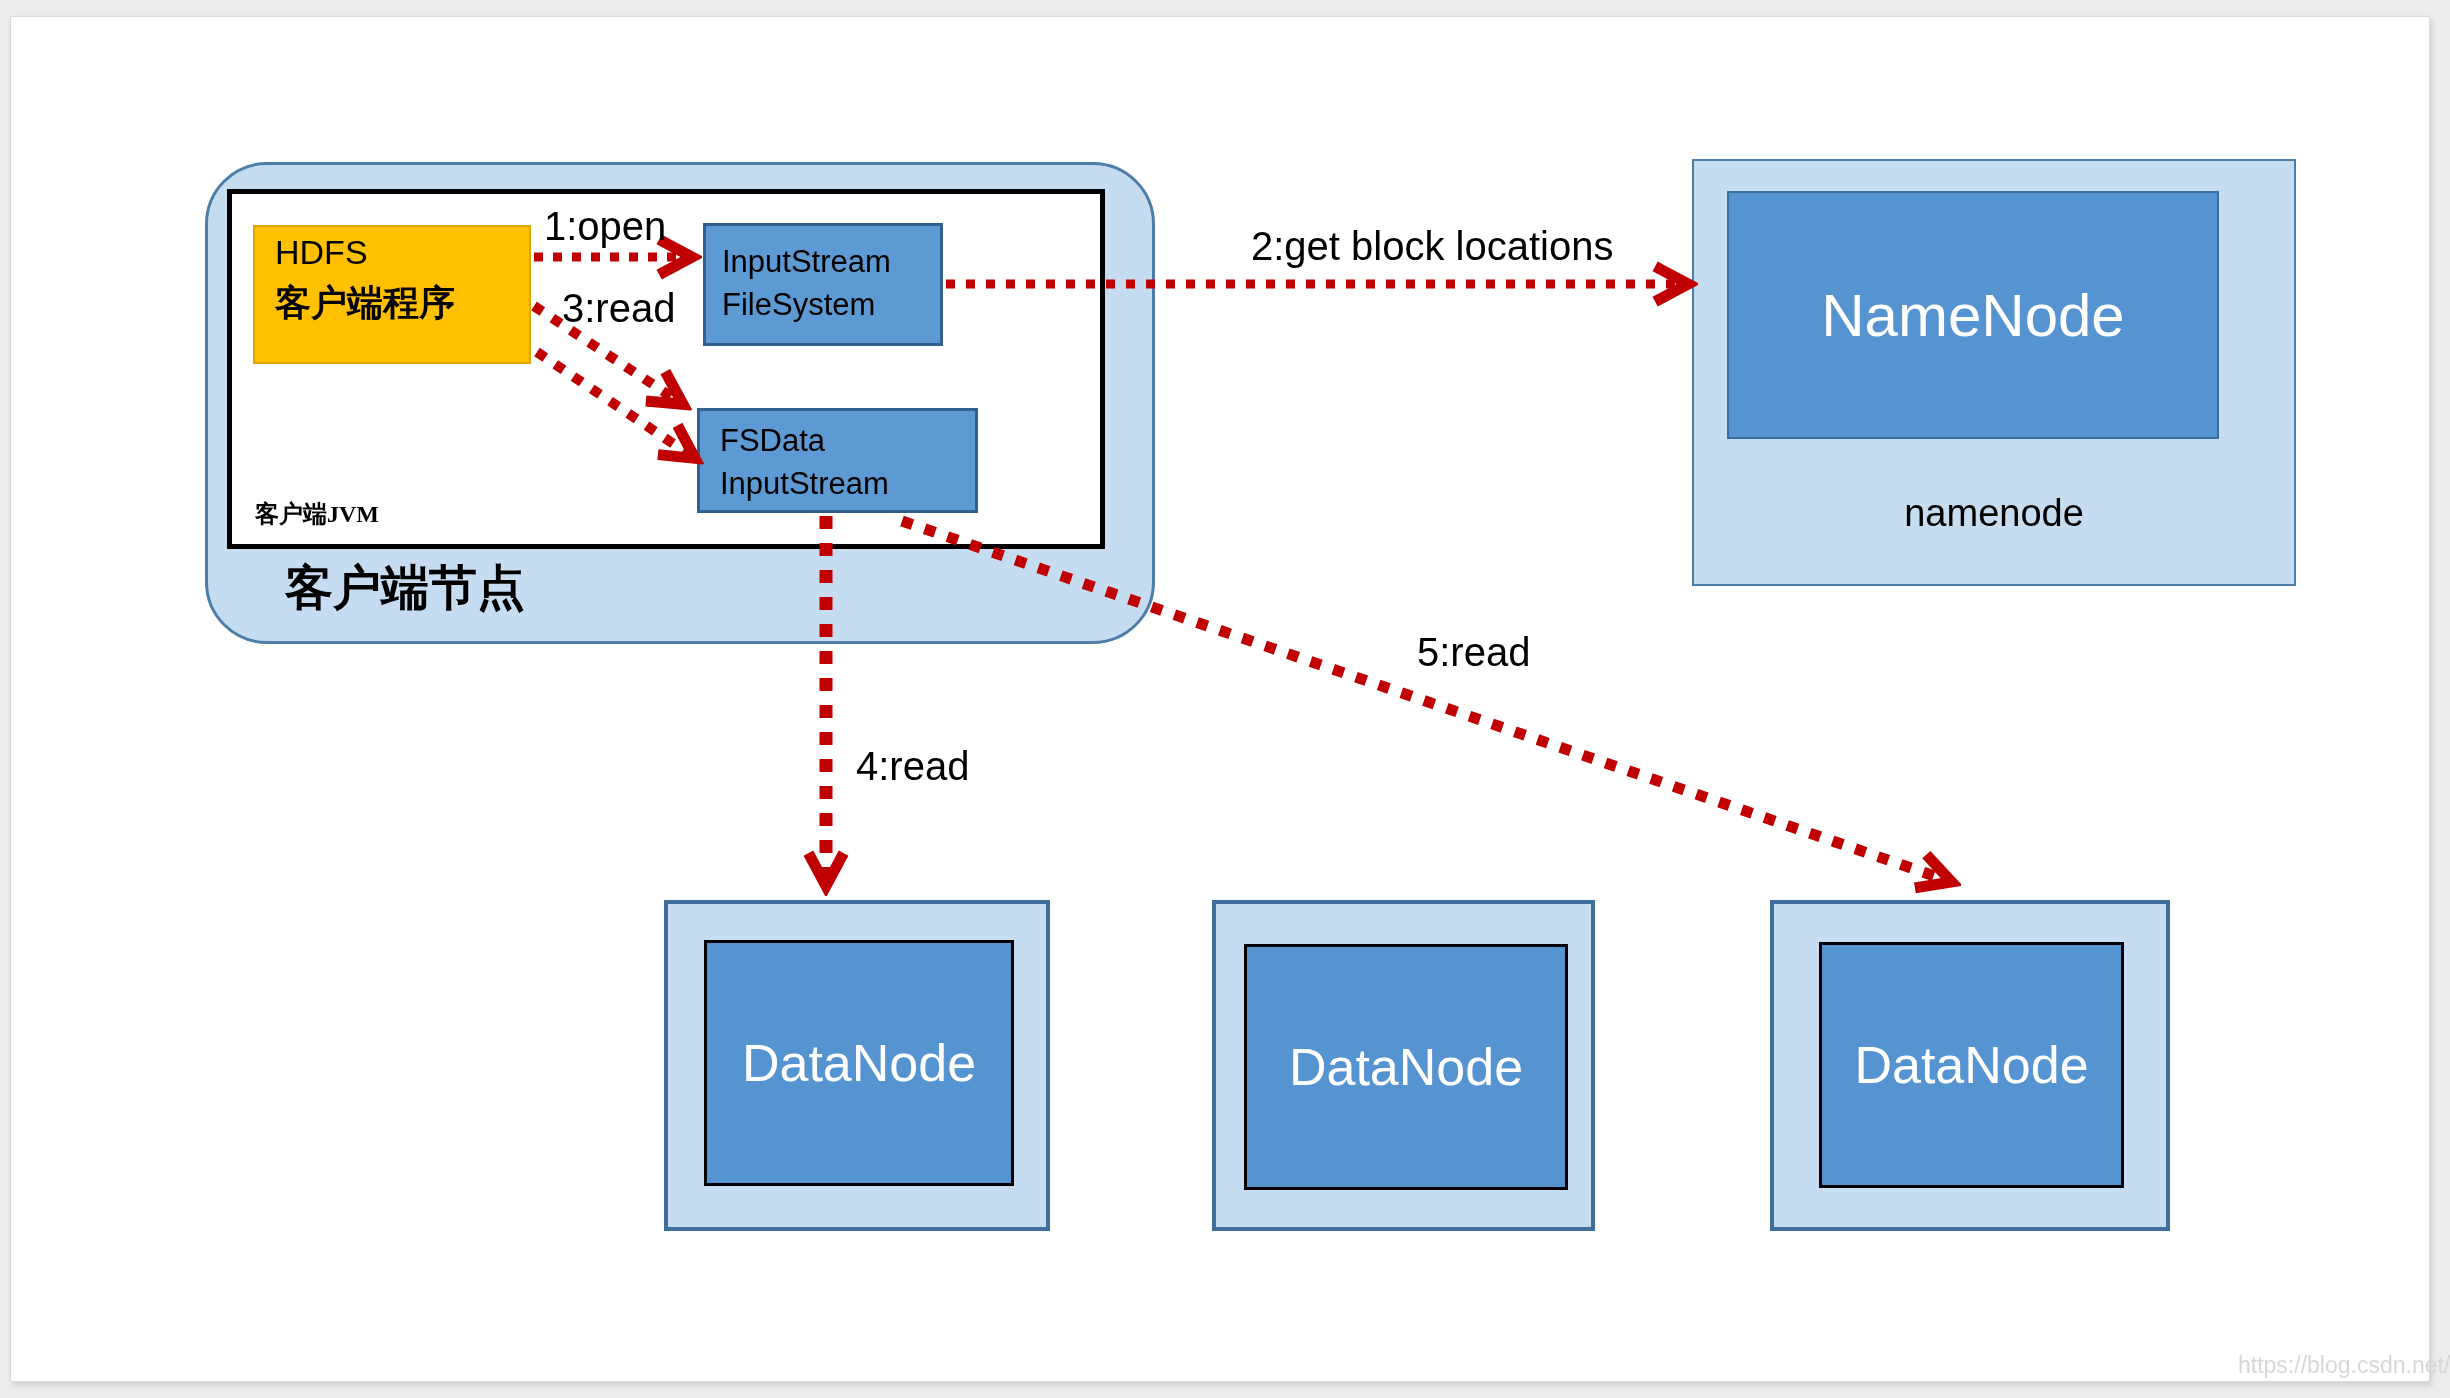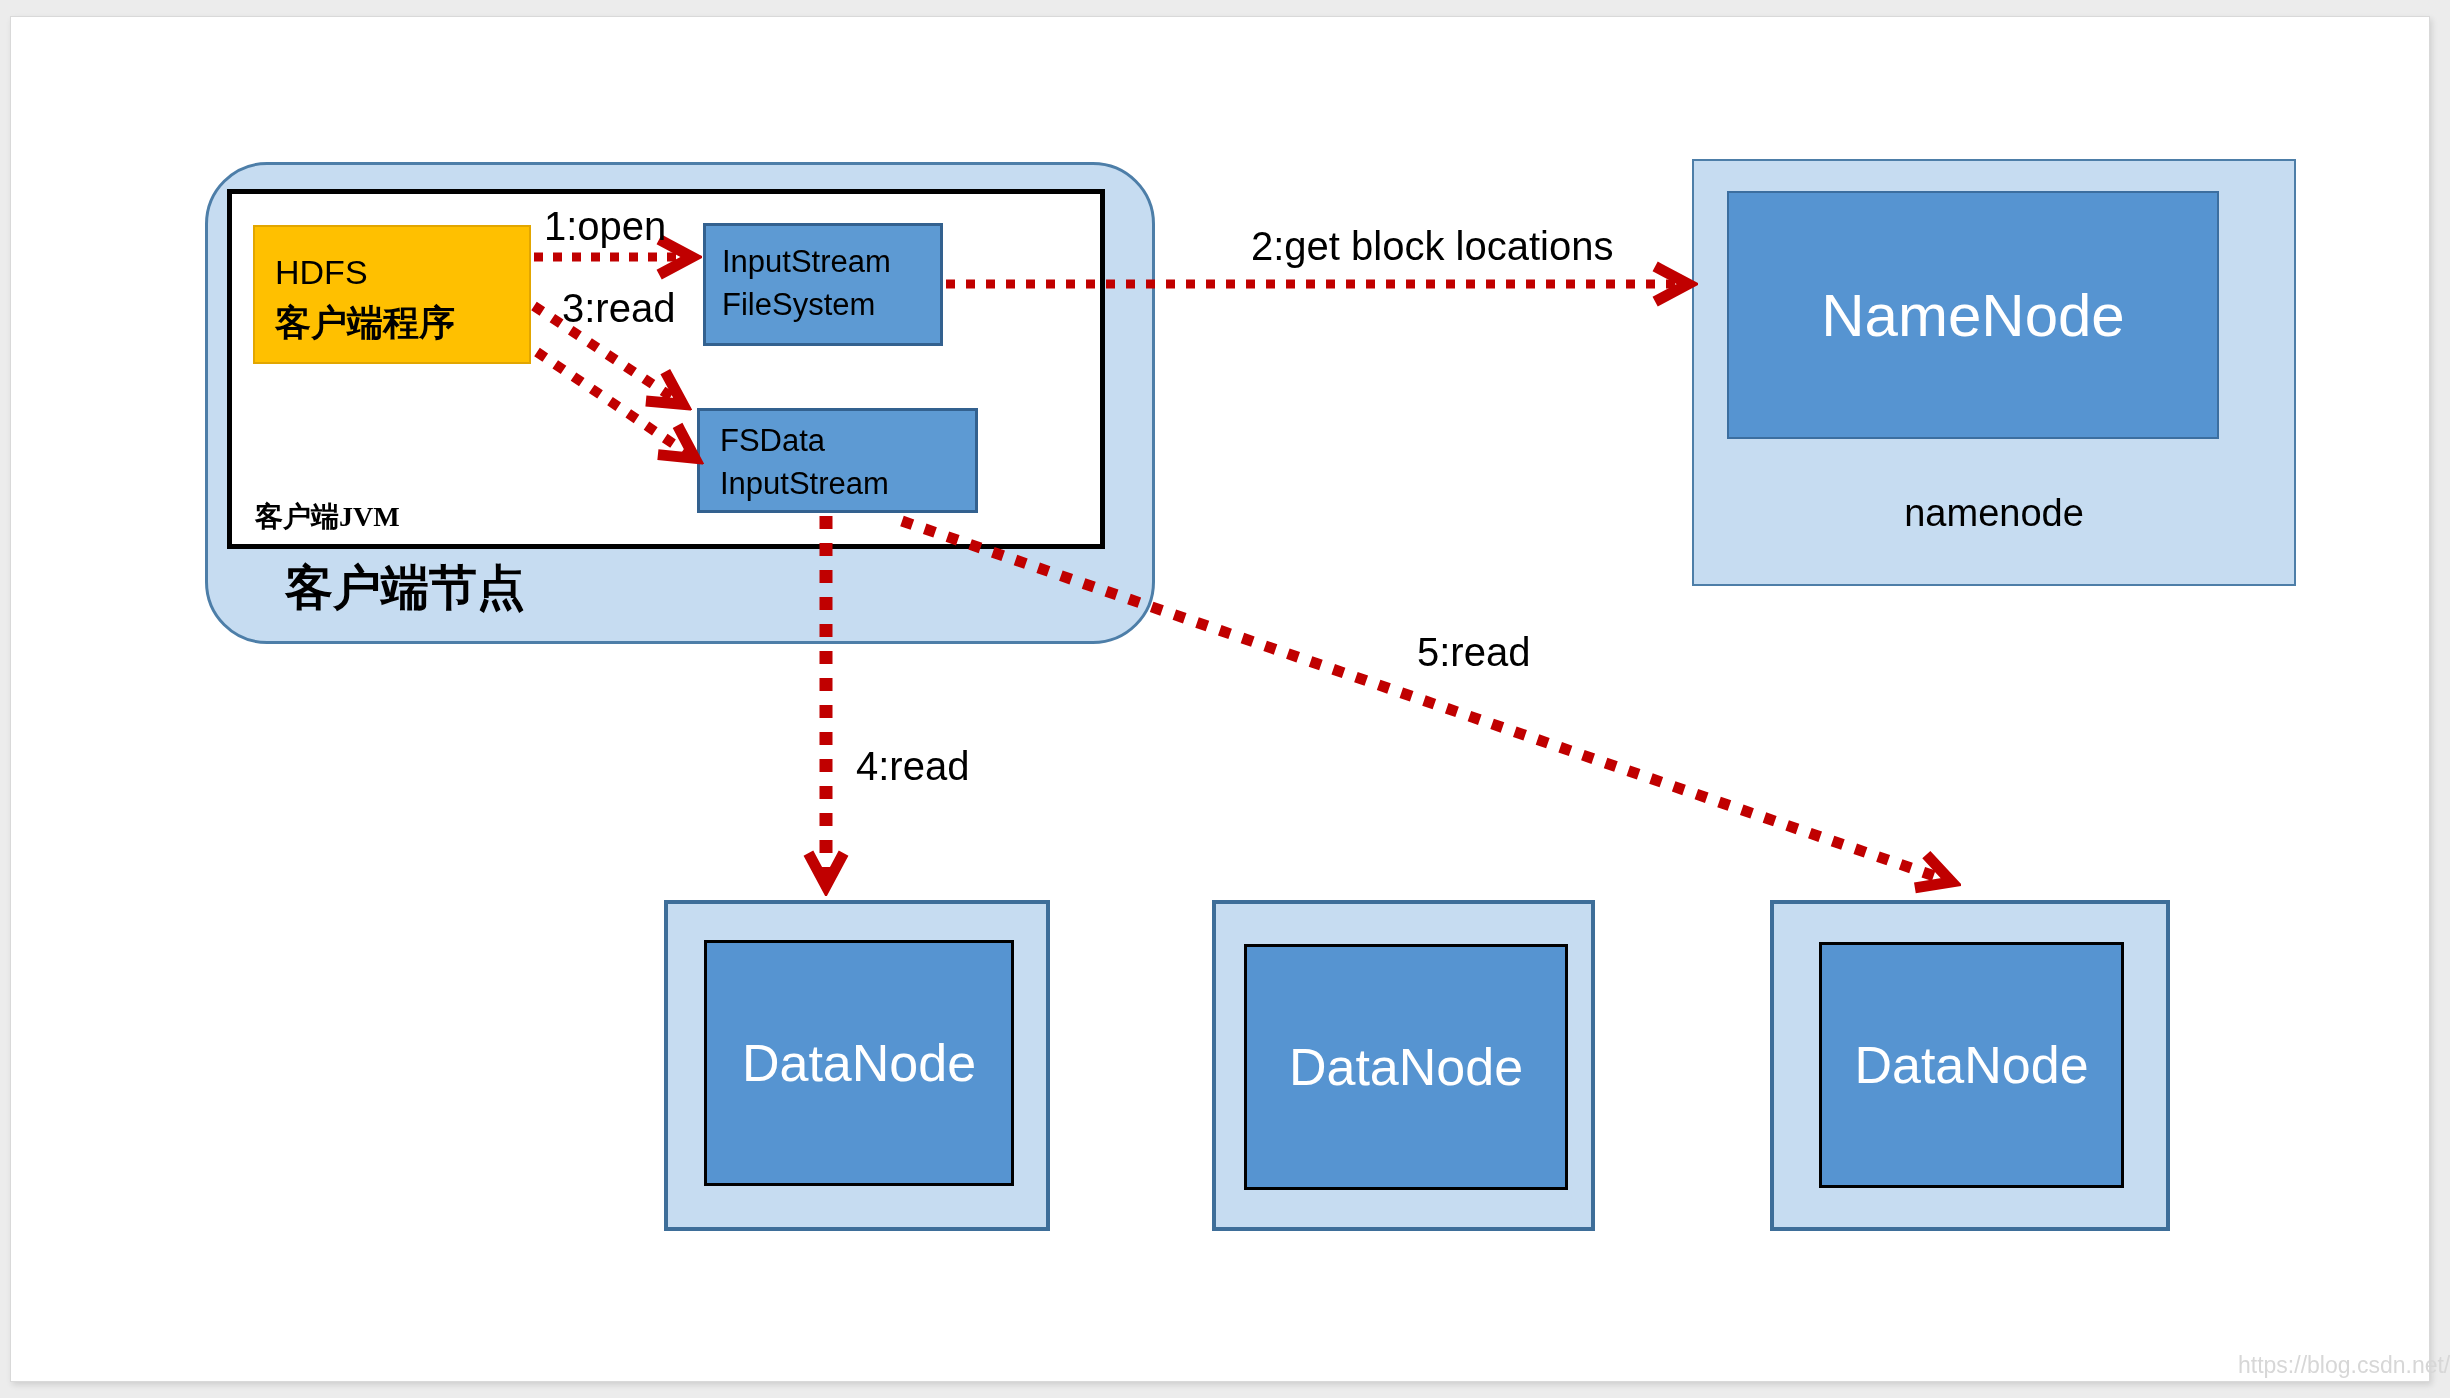--- a/index.html
+++ b/index.html
@@ -22,37 +22,37 @@
     background:#c6dcf1;border:3px solid #4d7ea8;border-radius:62px;
     box-sizing:border-box;z-index:2;
   }
   .jvm-box{
     left:227px;top:189px;width:878px;height:360px;
     background:#ffffff;border:5px solid #000000;box-sizing:border-box;z-index:3;
   }
   .hdfs-box{
     left:253px;top:225px;width:278px;height:139px;
     background:#ffc000;border:2px solid #e2a600;box-sizing:border-box;
-    z-index:4;padding:20px 0 0 20px;color:#000;
+    z-index:4;padding:0 0 0 20px;color:#000;
   }
   .hdfs-box .ln1{display:block;font-size:34px;line-height:50px;}
   .hdfs-box .ln2{display:block;font-size:36px;line-height:52px;font-family:"Liberation Serif","DejaVu Serif",serif;font-weight:bold;}
   .dfs-box{
     left:703px;top:223px;width:240px;height:123px;
     background:#5d9ad3;border:3px solid #33618f;box-sizing:border-box;
     z-index:4;padding:14px 0 0 16px;color:#000;
   }
   .dfs-box span,.fsd-box span{display:block;font-size:31px;line-height:43px;}
   .fsd-box{
     left:697px;top:408px;width:281px;height:105px;
     background:#5d9ad3;border:3px solid #33618f;box-sizing:border-box;
     z-index:4;padding:8px 0 0 20px;color:#000;
   }
   .jvm-label{
-    left:255px;top:498px;font-size:28px;color:#000;z-index:4;
+    left:255px;top:498px;font-size:24px;color:#000;z-index:4;
     font-family:"Liberation Serif","DejaVu Serif",serif;font-weight:bold;
   }
   .client-node-label{
     left:285px;top:556px;font-size:48px;color:#000;z-index:4;
     font-family:Liberation Sans, sans-serif;font-weight:bold;
   }
   
   .namenode-outer{
     left:1692px;top:159px;width:604px;height:427px;
     background:#c6dcf1;border:2px solid #4d7ea8;box-sizing:border-box;z-index:2;

